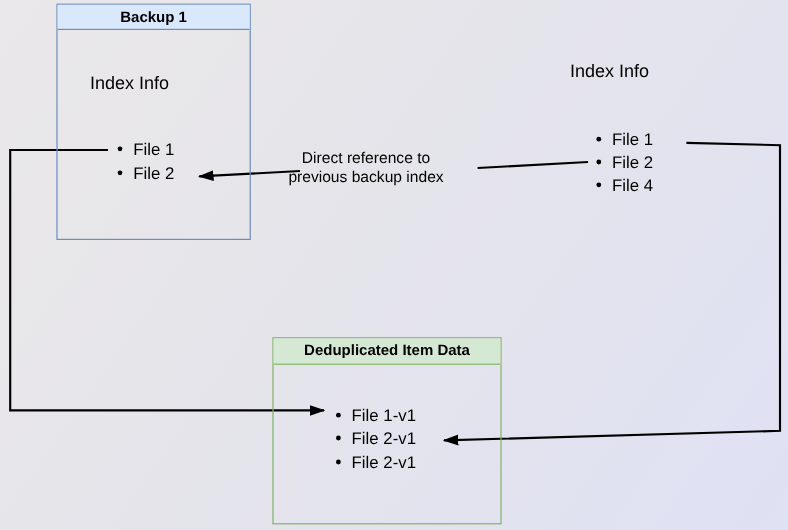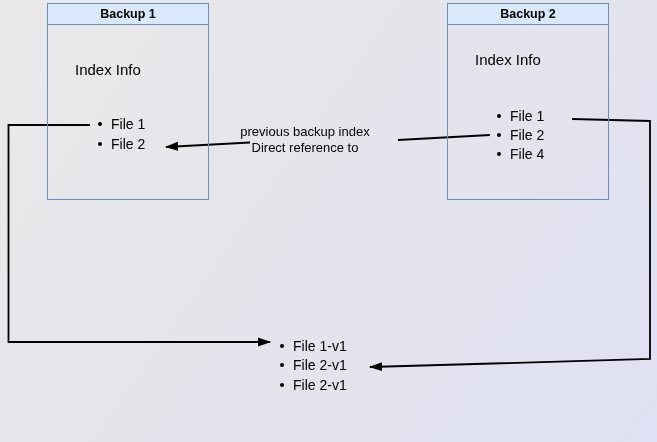--- a/index.html
+++ b/index.html
@@ -71,52 +71,52 @@
     <div class="li">
       <span class="dot"></span>
       <span class="txt">File 1</span>
     </div>
     <div class="li">
       <span class="dot"></span>
       <span class="txt">File 2</span>
     </div>
   </div>
 
-  <div class="box blue" style="left:447px; top:3px; width:162px; height:197px;">
-    <div class="box-header">Backup 2</div>
-  </div>
   <div class="index-title" style="left:475px; top:51px;">Index Info</div>
   <div class="file-list lh19" style="left:497px; top:106px;">
     <div class="li">
       <span class="dot"></span>
       <span class="txt">File 1</span>
     </div>
     <div class="li">
       <span class="dot"></span>
       <span class="txt">File 2</span>
     </div>
     <div class="li">
       <span class="dot"></span>
       <span class="txt">File 4</span>
     </div>
   </div>
 
+  <div class="box green" style="left:227px; top:281px; width:191px; height:156px;">
+    <div class="box-header">Deduplicated Item Data</div>
+  </div>
   <div class="file-list lh195" style="left:280px; top:336px;">
     <div class="li">
       <span class="dot"></span>
       <span class="txt">File 1-v1</span>
     </div>
     <div class="li">
       <span class="dot"></span>
       <span class="txt">File 2-v1</span>
     </div>
     <div class="li">
       <span class="dot"></span>
       <span class="txt">File 2-v1</span>
     </div>
   </div>
 
   <div class="edge-label">
+    <div>Direct reference to</div>
     <div>previous backup index</div>
-    <div>Direct reference to</div>
   </div>
 
 </div>
 
 </body></html>

